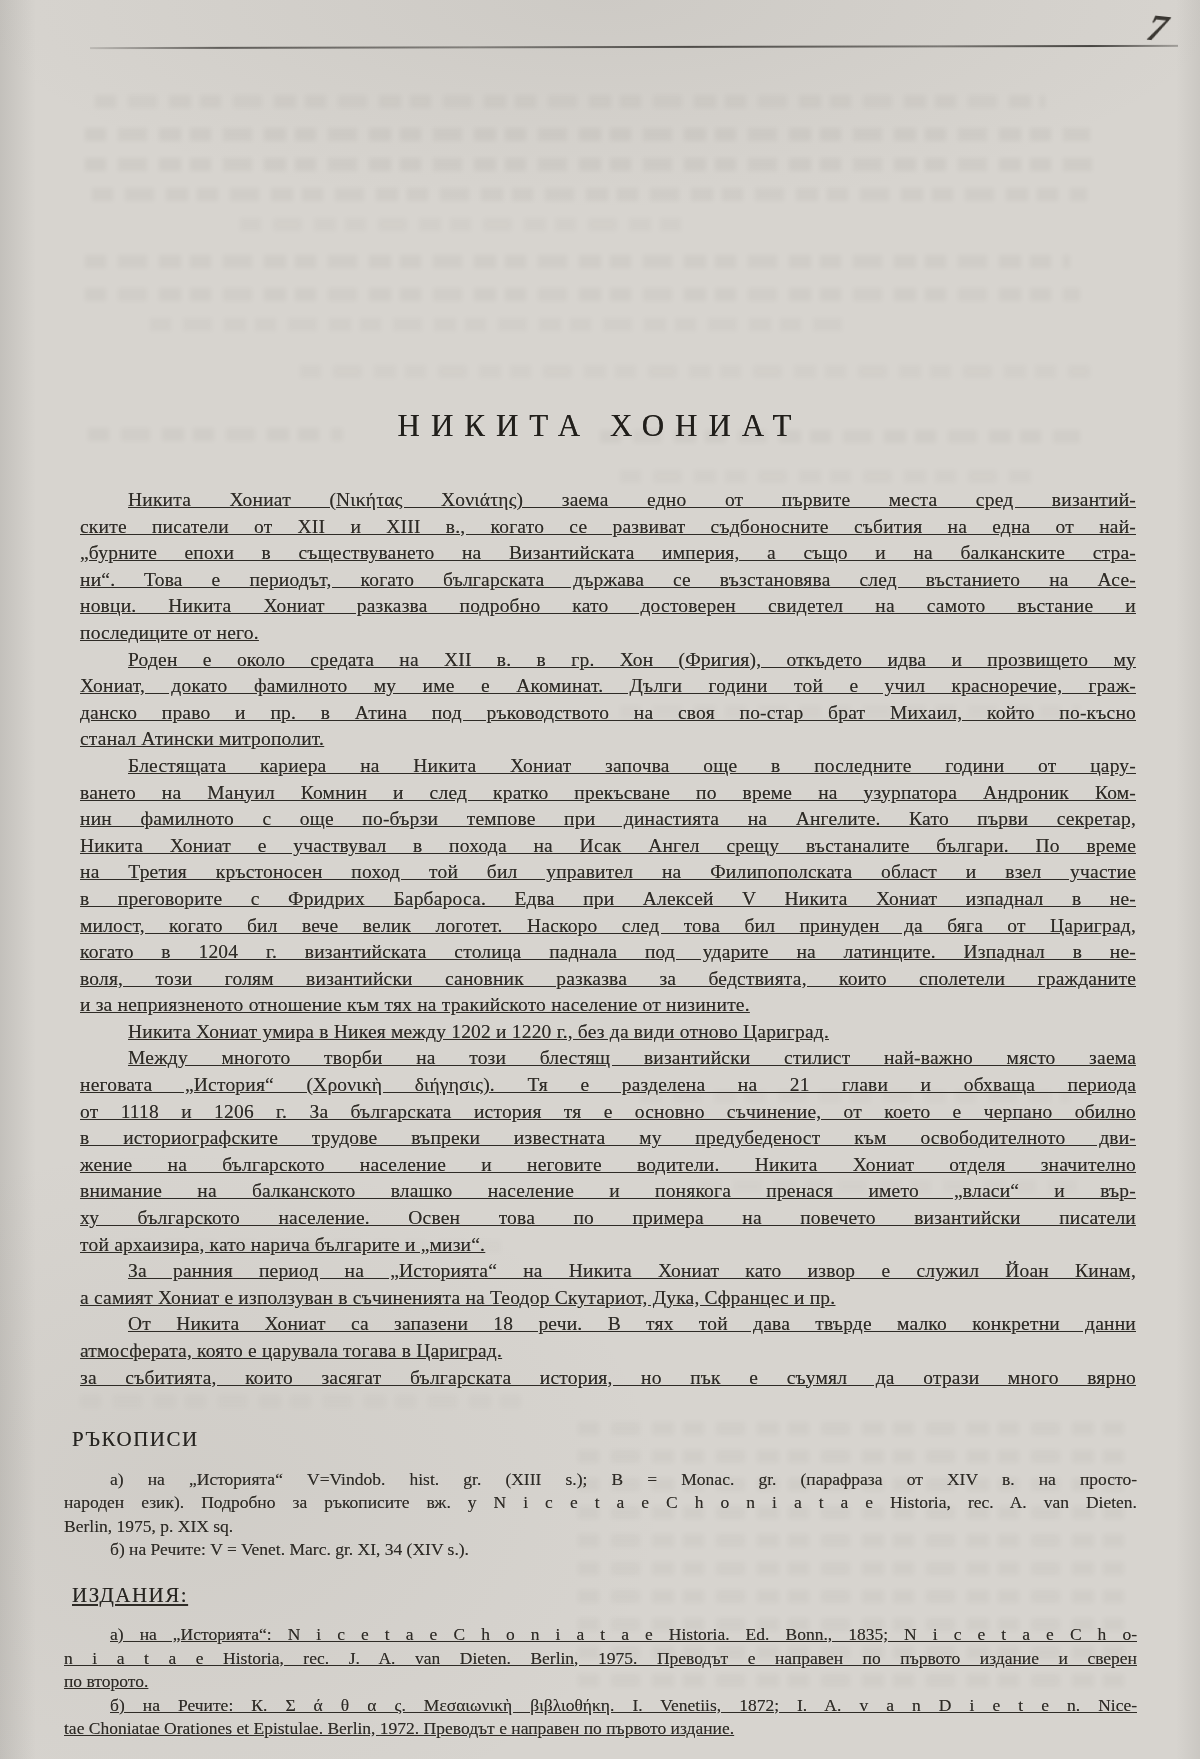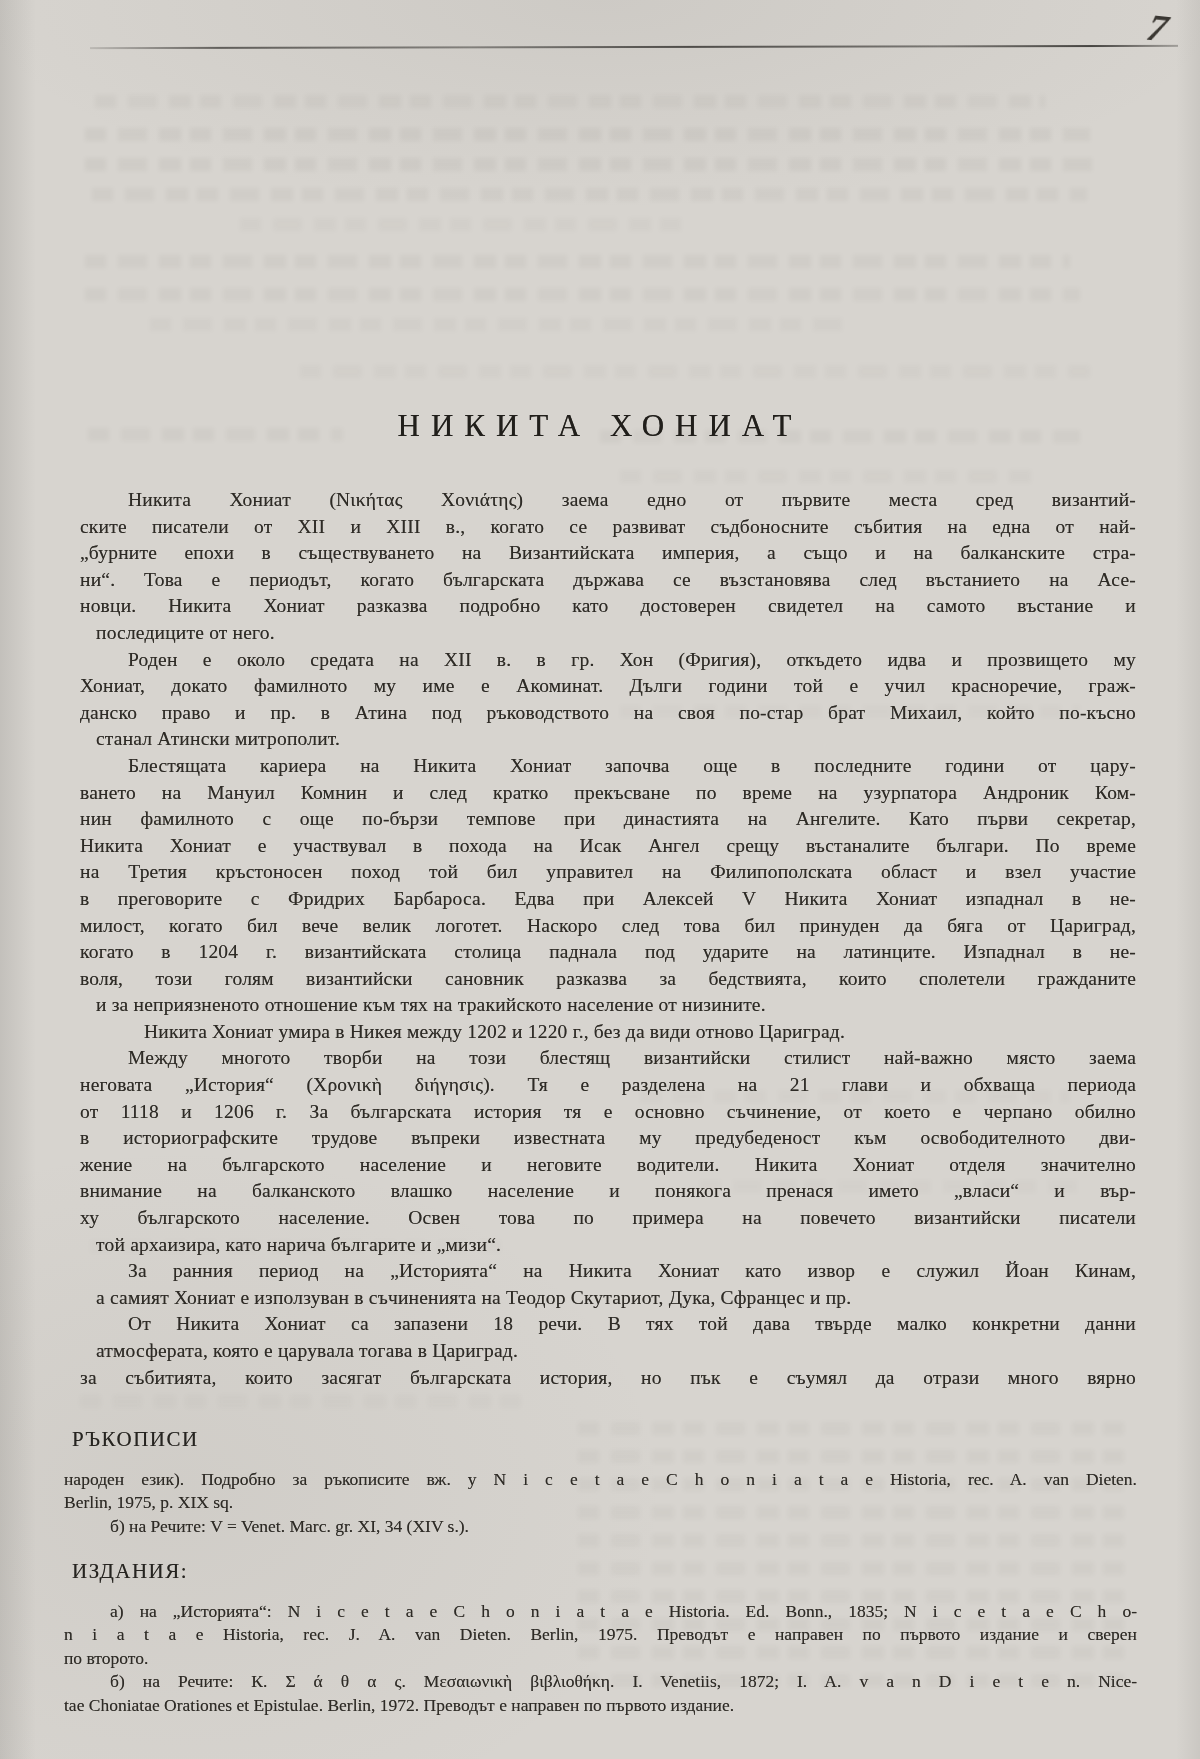--- a/index.html
+++ b/index.html
@@ -39,33 +39,33 @@
     margin: 0; text-align: center;
     font-size: 31px; font-weight: normal; letter-spacing: 11px;
     color: #211f1b; text-shadow: 0 0 .6px rgba(33,31,27,.8);
   }
   #paragraphs {
     position: absolute; left: 80px; top: 487px; width: 1056px;
     font-size: 19.5px; line-height: 26.6px; letter-spacing: .2px;
     text-shadow: 0 0 .4px rgba(46,43,38,.55);
   }
   .para { margin: 0; }
-  .line { text-align: justify; text-align-last: justify; }
+  .line { text-align: justify; text-align-last: justify; text-decoration: underline; }
   .line.first { text-indent: 48px; }
-  .line.last { text-align-last: left; margin-left: 16px; }
+  .line.last { text-align-last: left; }
   #sections {
     position: absolute; left: 64px; top: 1428px; width: 1073px;
     font-size: 17.5px; line-height: 23.5px;
     text-shadow: 0 0 .4px rgba(46,43,38,.5);
   }
   .sec-heading {
     font-size: 21px; letter-spacing: 1.5px; margin: 0 0 16px 8px;
     font-weight: normal; color: #262420;
   }
-  .ref-section + .ref-section { margin-top: 22px; }
+  .ref-section + .ref-section { margin-top: 22px; text-decoration: underline; }
   .bline { text-align: justify; text-align-last: justify; }
   .bline.first { text-indent: 46px; }
   .bline.last { text-align-last: left; }
   .ghost {
     position: absolute; height: 13px; pointer-events: none;
     background: repeating-linear-gradient(90deg,
       rgba(98,94,87,.55) 0 21px, rgba(98,94,87,0) 21px 33px,
       rgba(98,94,87,.5) 33px 62px, rgba(98,94,87,0) 62px 74px,
       rgba(98,94,87,.55) 74px 96px, rgba(98,94,87,0) 96px 105px);
     filter: blur(2px);
@@ -154,20 +154,21 @@
       <div class="para">
         <div class="line first">От Никита Хониат са запазени 18 речи. В тях той дава твърде малко конкретни данни</div>
         <div class="line last">атмосферата, която е царувала тогава в Цариград.</div>
         <div class="line">за събитията, които засягат българската история, но пък е съумял да отрази много вярно</div>
       </div>
     </div>
   <div id="sections">
       <div class="ref-section">
         <h2 class="sec-heading">РЪКОПИСИ</h2>
         <div class="bib-item">
+          <div class="bline first">а) на „Историята“ V=Vindob. hist. gr. (XIII s.); B = Monac. gr. (парафраза от XIV в. на просто-</div>
           <div class="bline">народен език). Подробно за ръкописите вж. у N i c e t a e  C h o n i a t a e  Historia, rec. A. van Dieten.</div>
           <div class="bline last">Berlin, 1975, p. XIX sq.</div>
         </div>
         <div class="bib-item">
           <div class="bline first last">б) на Речите: V = Venet. Marc. gr. XI, 34 (XIV s.).</div>
         </div>
       </div>
       <div class="ref-section">
         <h2 class="sec-heading">ИЗДАНИЯ:</h2>
         <div class="bib-item">

